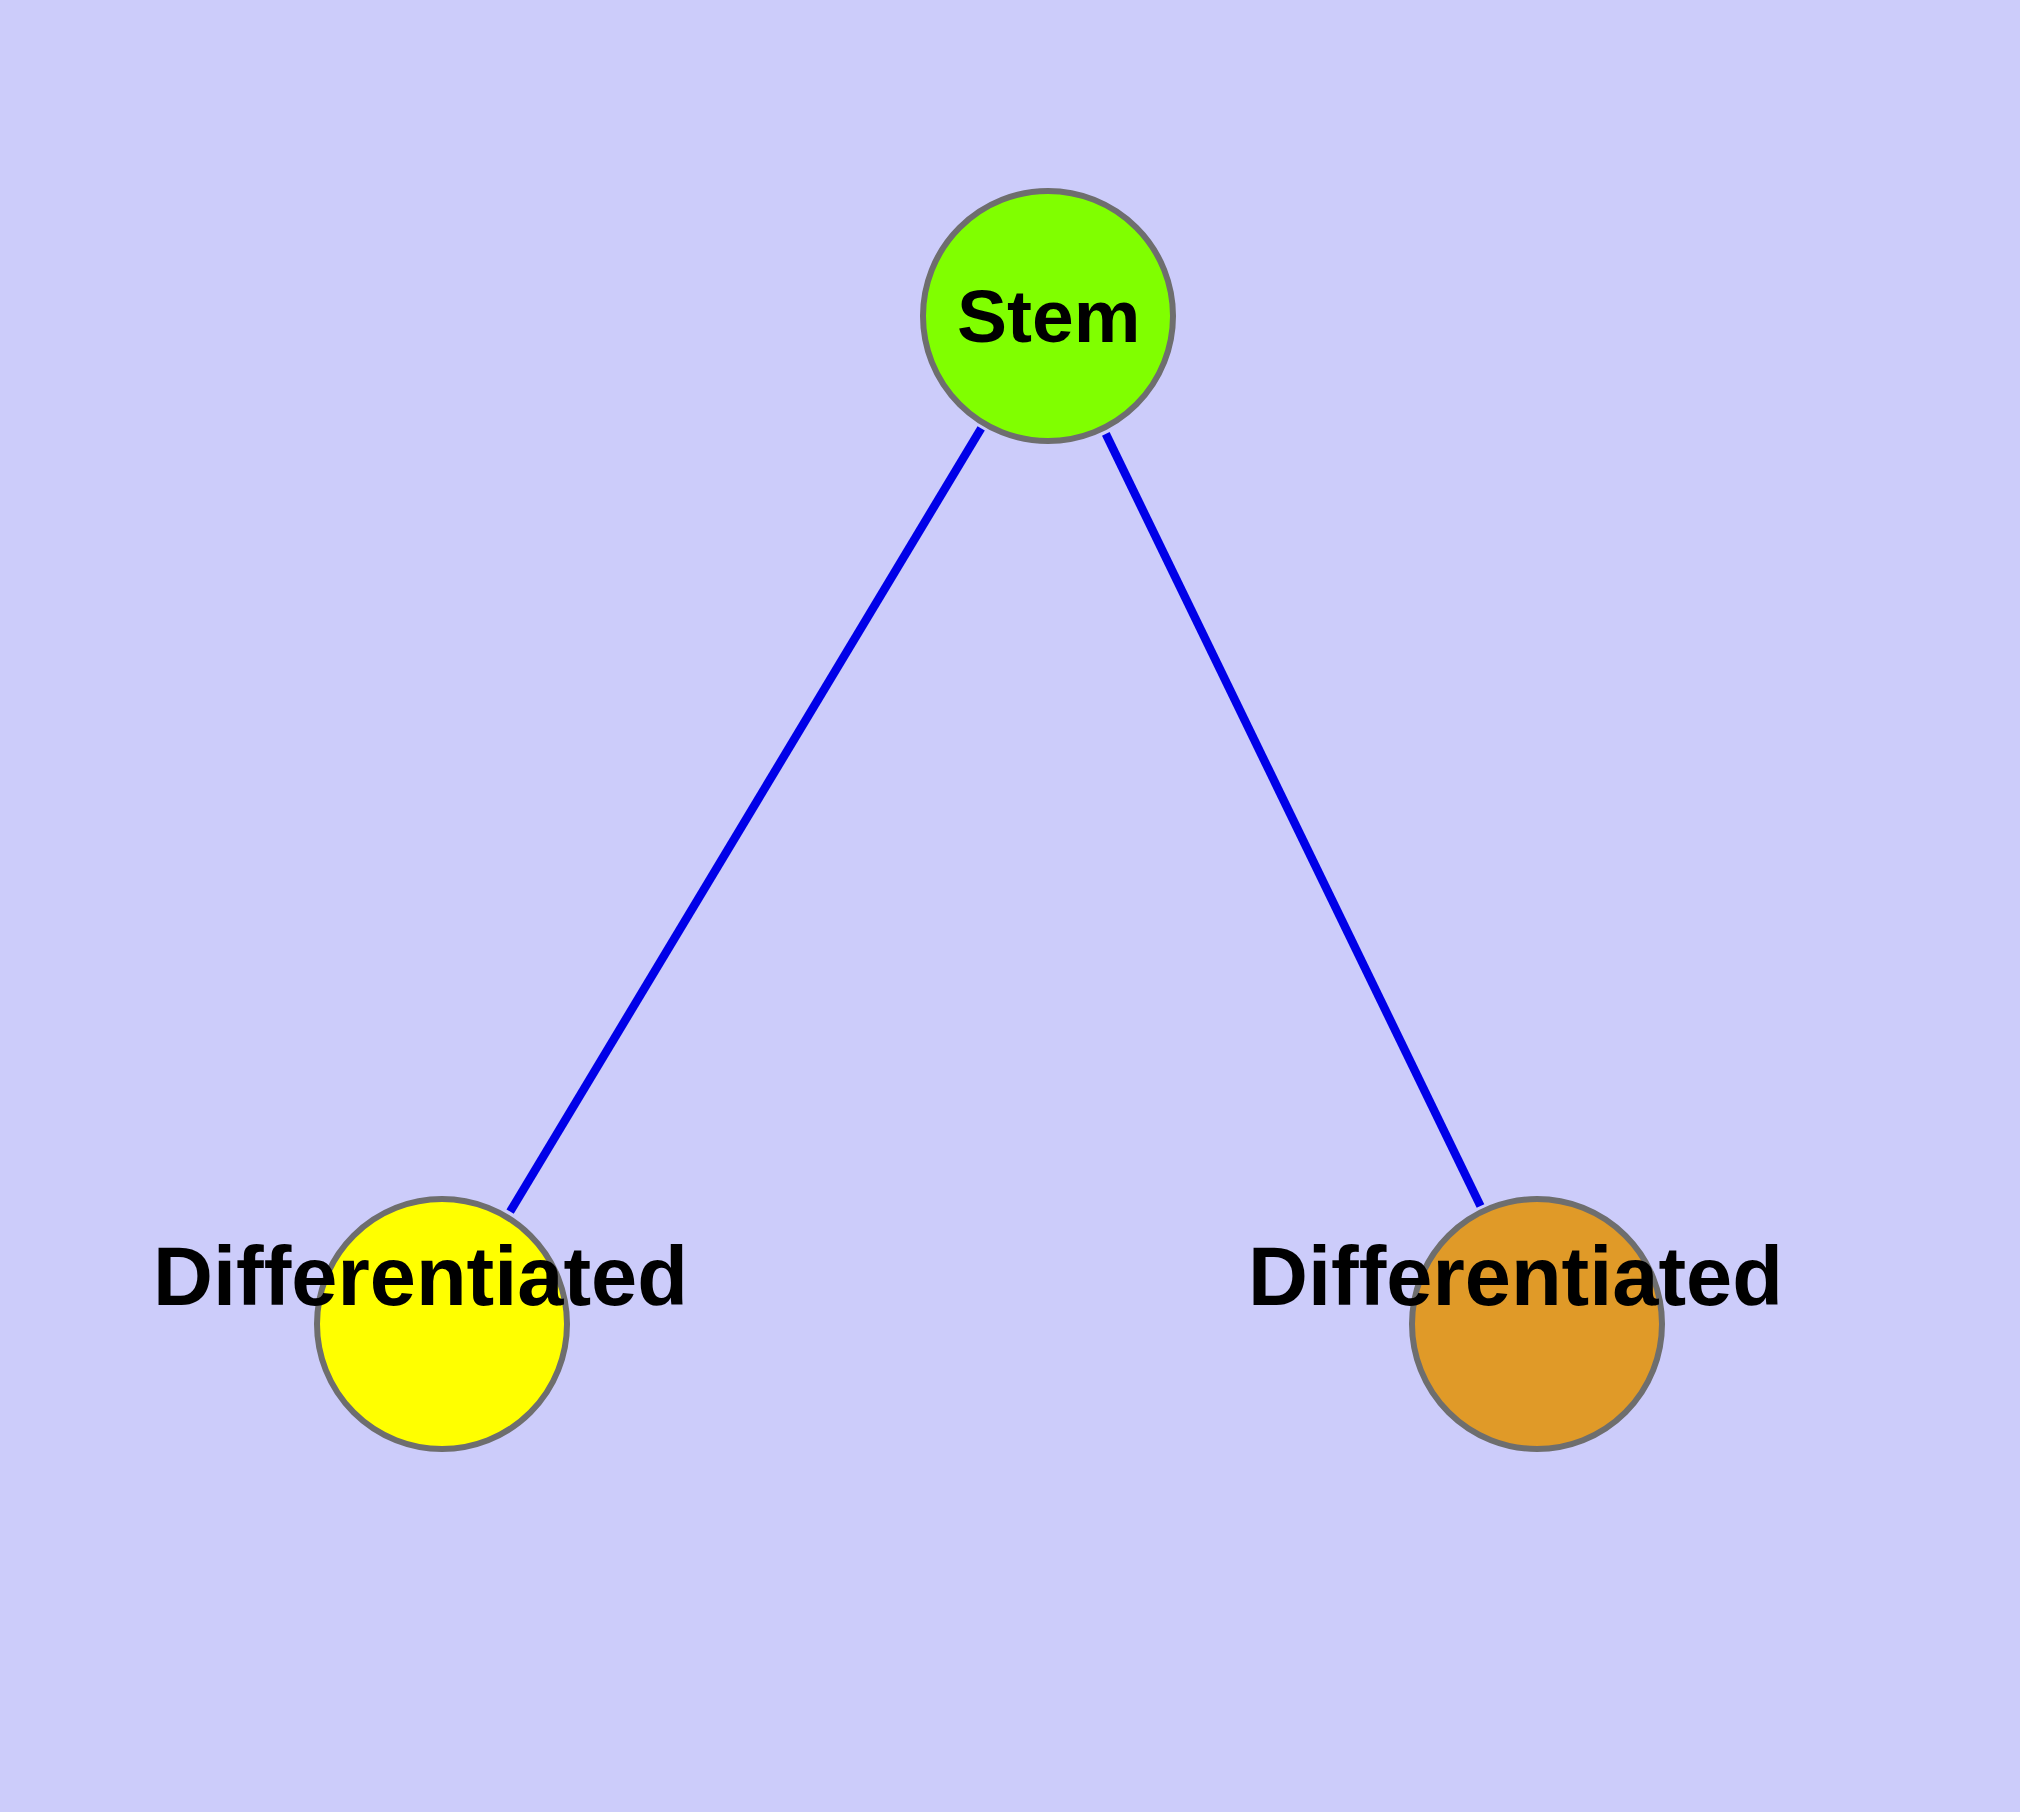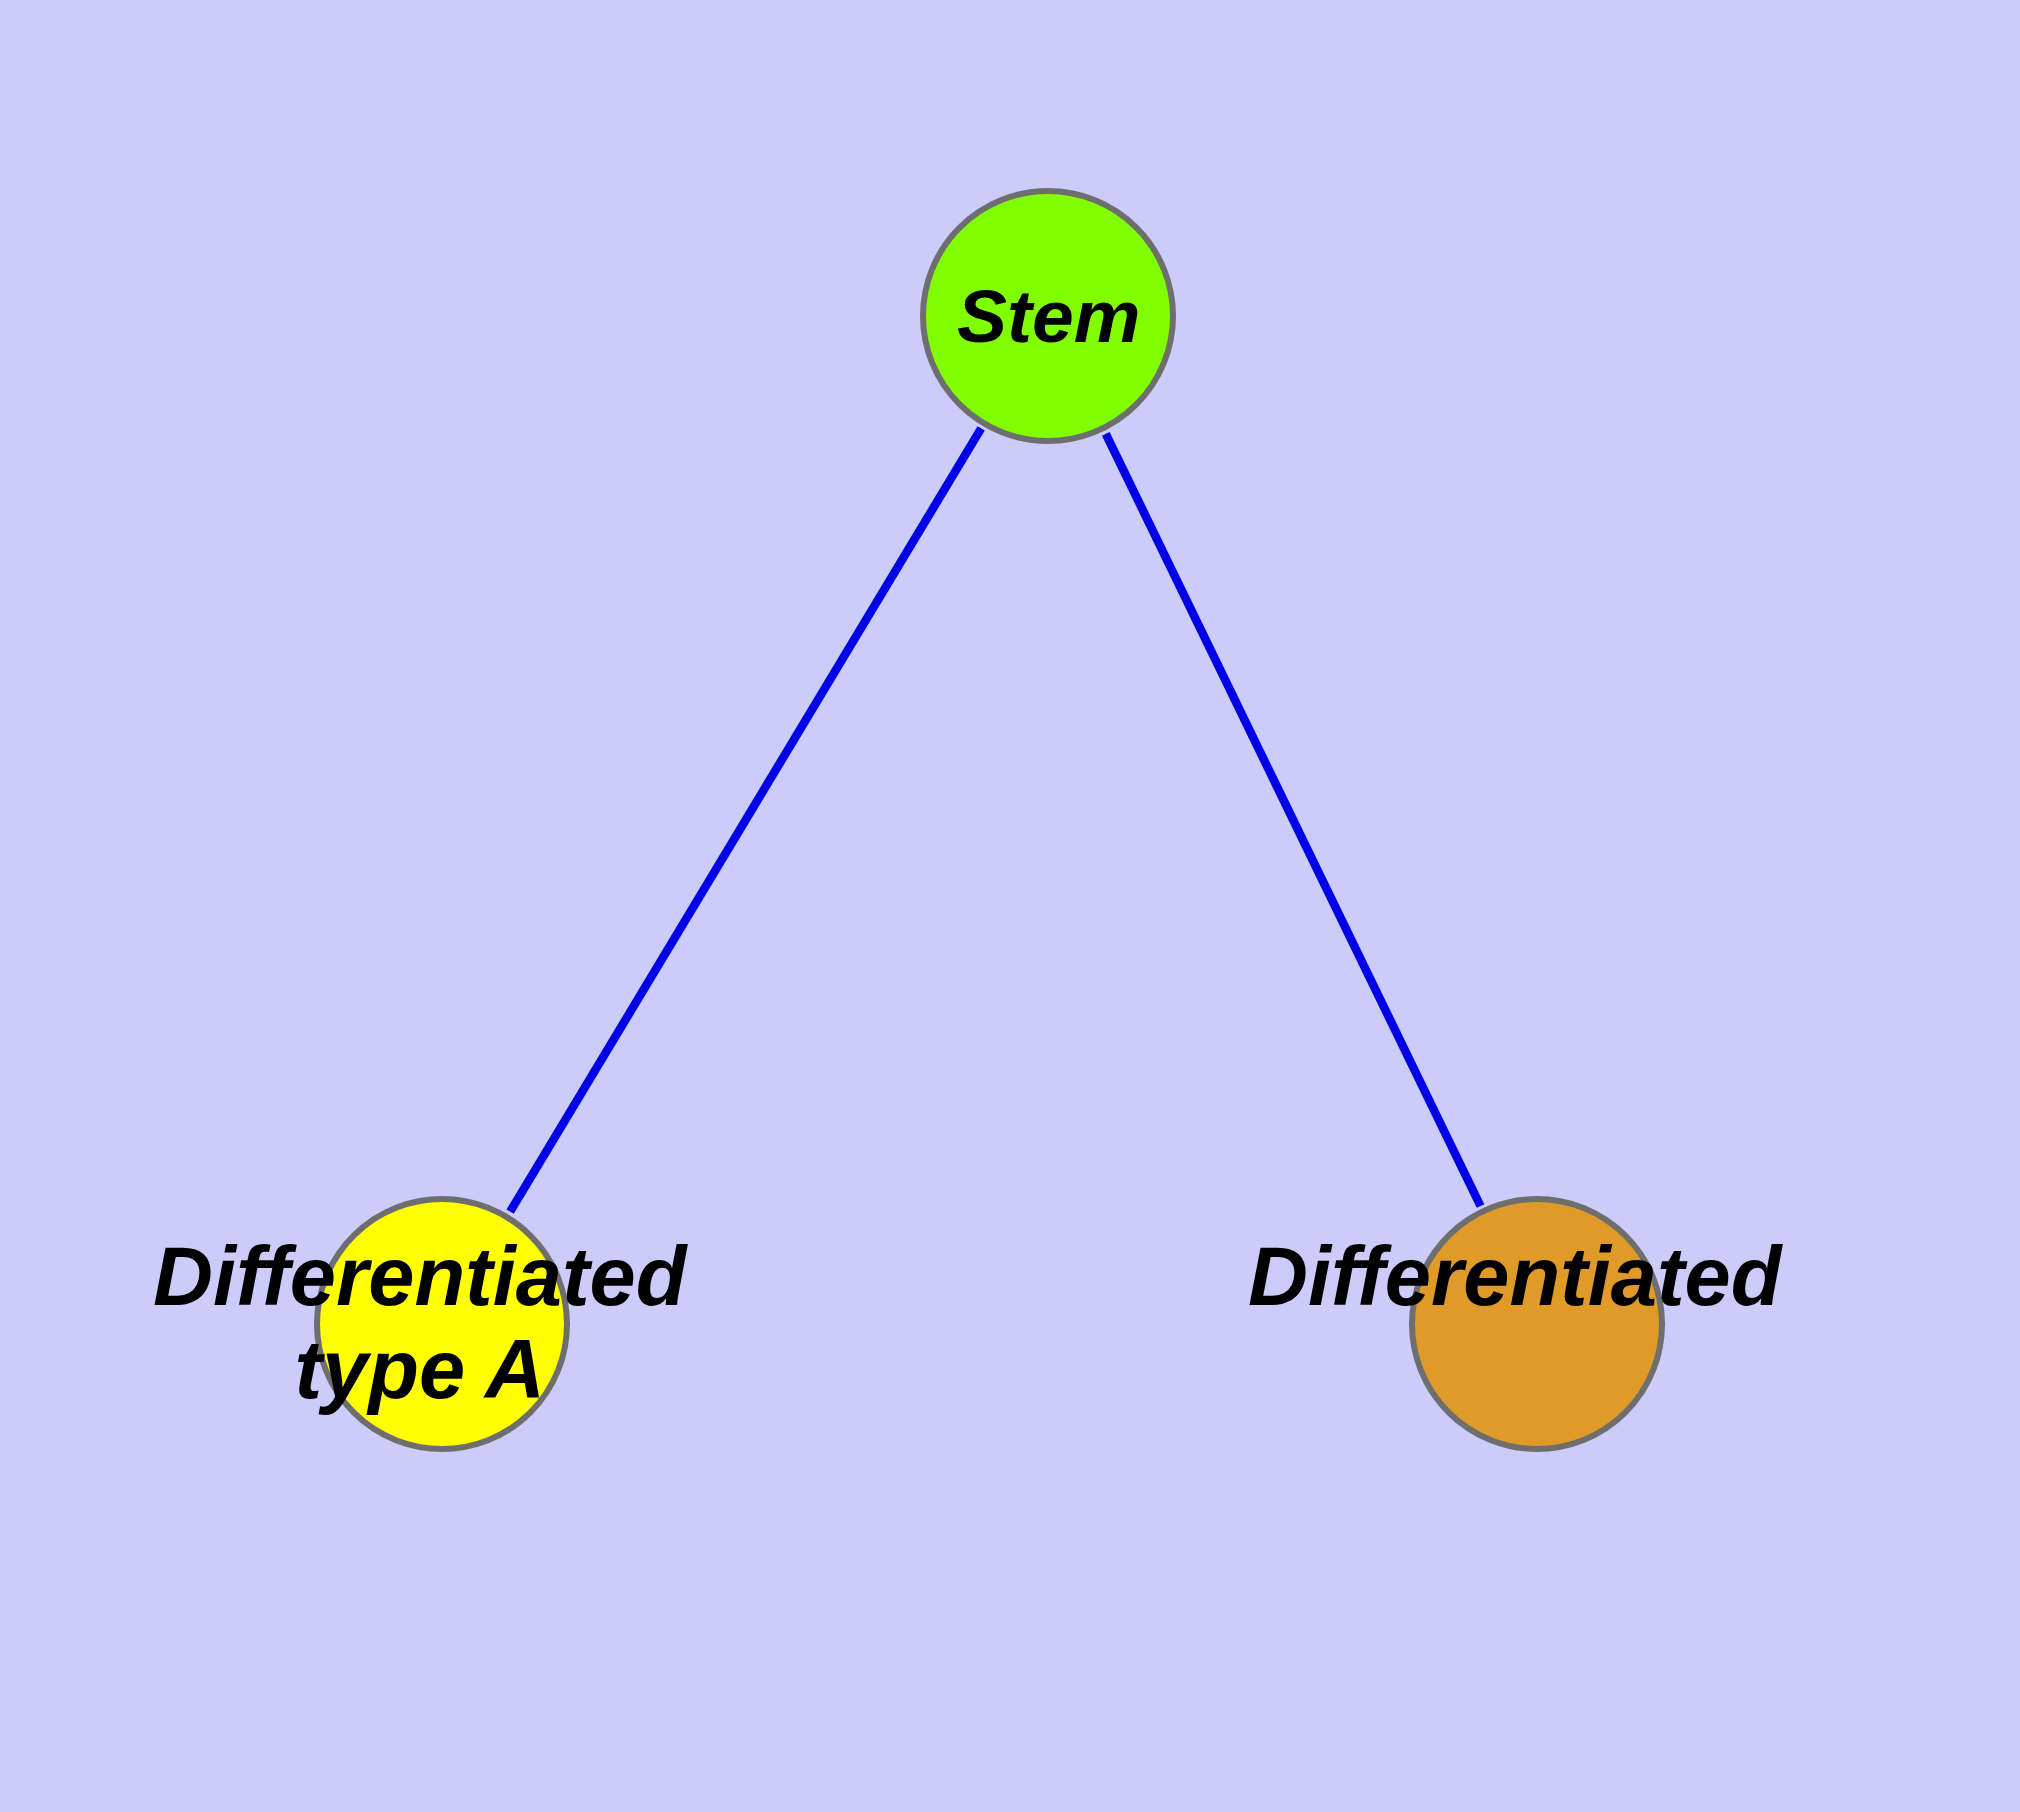--- a/index.html
+++ b/index.html
@@ -22,21 +22,20 @@
     top: 0;
     width: 2021px;
     height: 1812px;
   }
   #node-layer {
     position: absolute;
     left: 0;
     top: 0;
     width: 2021px;
     height: 1704px;
-    font-style: italic;
   }
   .node {
     position: absolute;
     box-sizing: border-box;
     border-radius: 50%;
     border: 6px solid #6e6e6e;
   }
   .node-label {
     position: absolute;
     text-align: center;
@@ -64,21 +63,20 @@
     </svg>
 
   <div id="node-layer">
       <div class="node" style="left: 920px; top: 188px; width: 256px; height: 256px; background: rgb(128, 255, 0); border-color: rgb(110, 110, 110); border-width: 6px;"></div>
       <div class="node-label label-stem" style="font-size: 75px; left: 957px; top: 274px;">
         <div>Stem</div>
       </div>
       <div class="node" style="left: 314px; top: 1196px; width: 256px; height: 256px; background: rgb(255, 255, 0); border-color: rgb(110, 110, 110); border-width: 6px;"></div>
       <div class="node-label label-leaf" style="font-size: 83px; left: 153px; top: 1231px;">
         <div>Differentiated</div>
-        <div>type A</div>
       </div>
       <div class="node" style="left: 1409px; top: 1196px; width: 256px; height: 256px; background: rgb(224, 154, 40); border-color: rgb(110, 110, 110); border-width: 6px;"></div>
       <div class="node-label label-leaf" style="font-size: 83px; left: 1248px; top: 1231px;">
         <div>Differentiated</div>
       </div>
     </div>
 
 </div>
 
 

